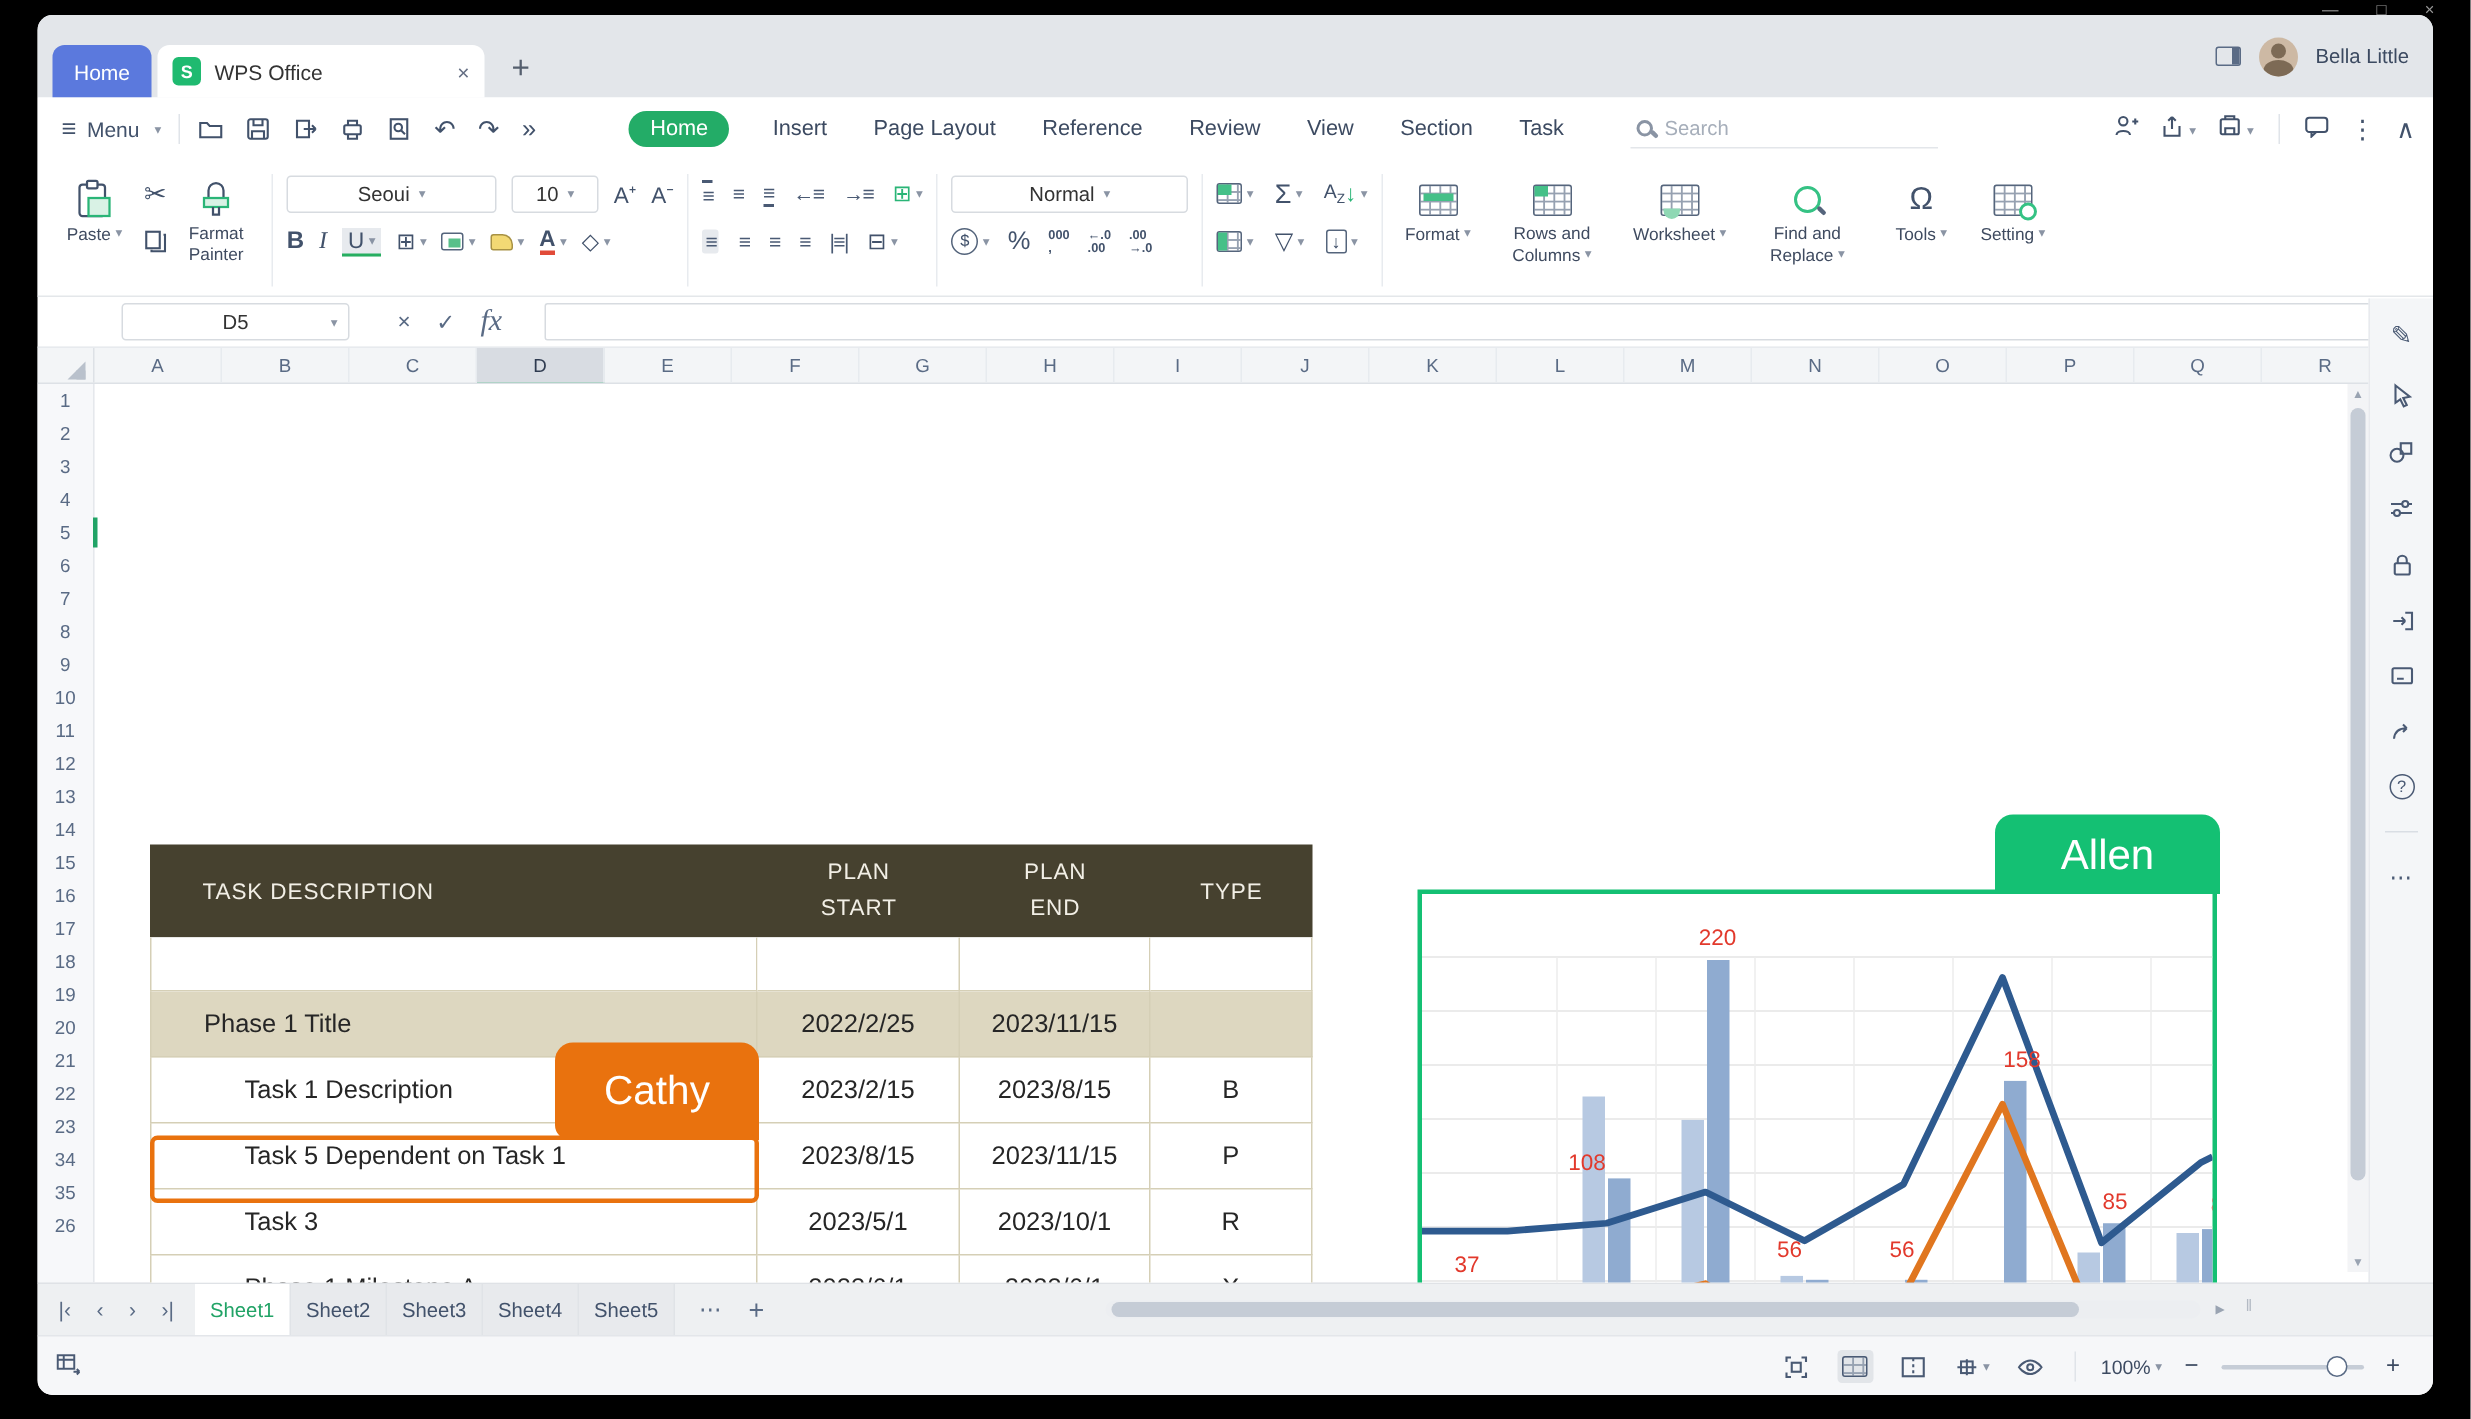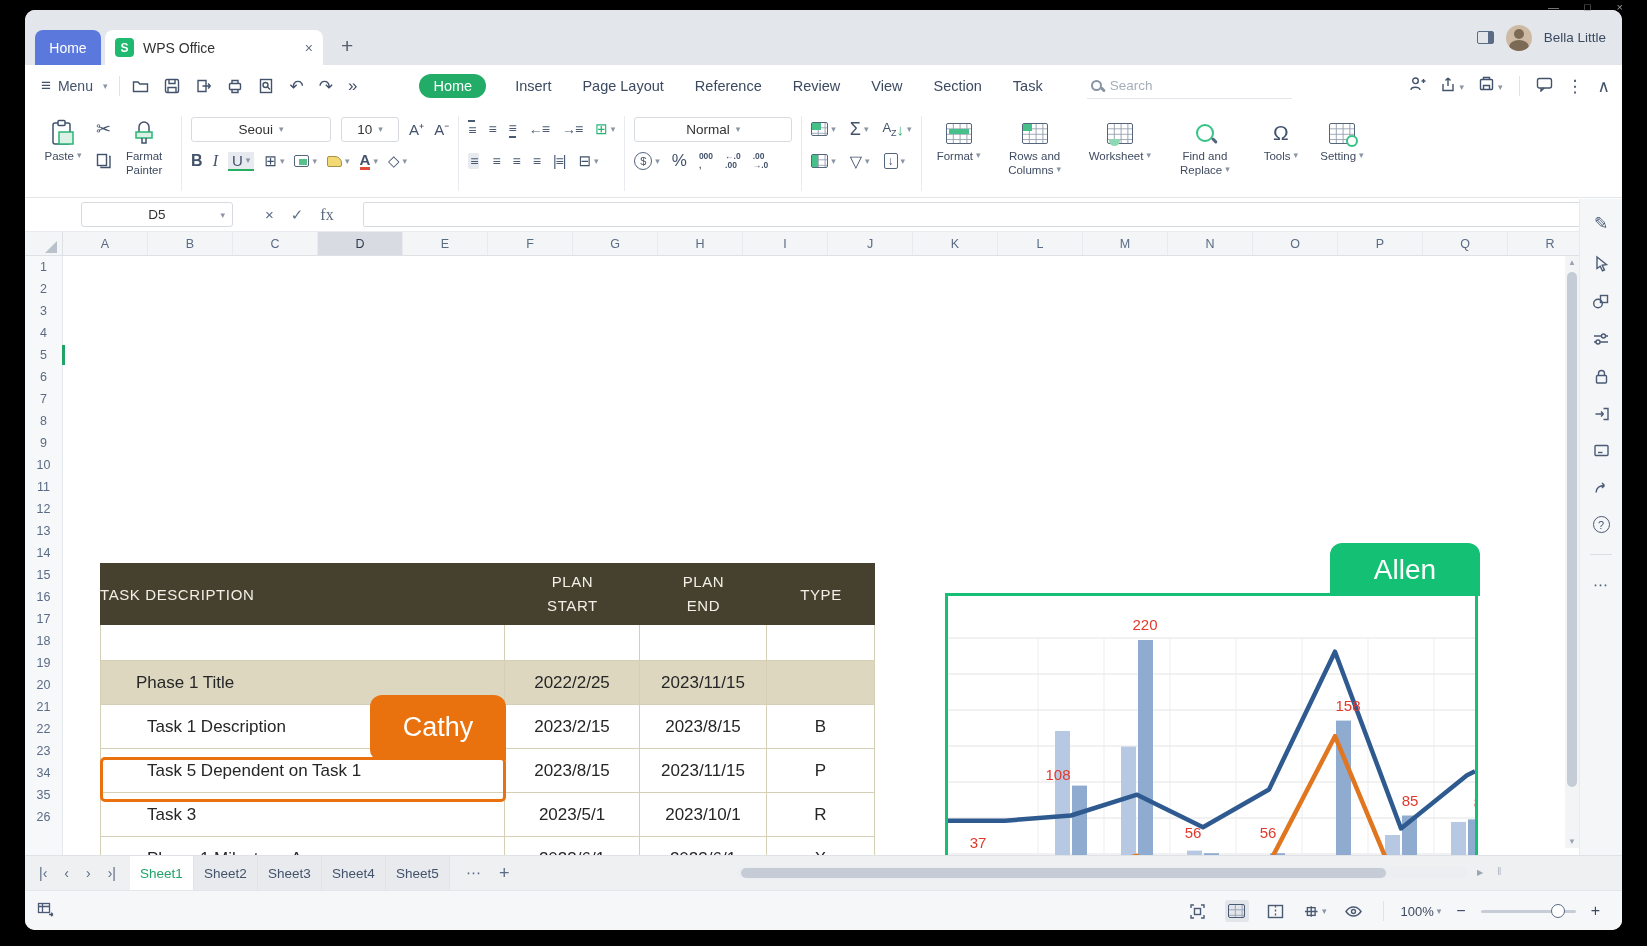--- a/index.html
+++ b/index.html
@@ -97,21 +97,21 @@
   .alico.on { background:#e7eaee; border-radius:2px; padding:0 2px; }
   .omega { font-size:21px; color:#42526b; }
 
   
   .fxbar { position:absolute; left:0; top:189px; right:43px; height:31px; background:#fff;margin-left:48px; }
   .namebox { position:absolute; left:8px; top:3px; width:152px; height:25px; border:1px solid #d7dbe0; border-radius:3px;
              display:flex; align-items:center; justify-content:center; font-size:13.5px; color:#333; }
   .namebox .arrow { position:absolute; right:7px; color:#8a94a4; font-size:9px; }
   .fxicons { position:absolute; left:192px; top:3px; display:flex; gap:17px; align-items:center; height:25px;
              color:#5a6b85; font-size:15px; }
-  .fxicons .fx { font-family:"Liberation Serif", serif; font-size:16px; }
+  .fxicons .fx { font-style:italic; font-family:"Liberation Serif", serif; font-size:20px; }
   .fxinput { position:absolute; left:290px; top:3px; width:1262px; height:25px; border:1px solid #d7dbe0;
              border-radius:2px; outline:none; font-size:13.5px; padding:0 6px; color:#333; }
 
   
   .colheader { position:absolute; left:0; top:221px; width:1554px; height:25px; background:#f3f5f7;
                border-bottom:1px solid #dde1e6; border-top:1px solid #e7eaee; overflow:hidden; }
   .corner { position:absolute; left:0; top:0; width:38px; height:25px; border-right:1px solid #dde1e6; }
   .corner::after { content:""; position:absolute; right:5px; bottom:4px; border:6px solid transparent;
                    border-right-color:#b9c1cc; border-bottom-color:#b9c1cc; }
   .colh { position:absolute; top:0; width:85px; height:25px; text-align:center; line-height:24px;
@@ -119,28 +119,28 @@
   .colh.sel { background:#d8dce2; color:#2f3b50; border-bottom:2.5px solid #21a366; }
   .gridarea { position:absolute; left:0; top:246px; width:1554px; height:599px; background:#fff; overflow:hidden; }
   .rownums { position:absolute; left:0; top:0; width:38px; height:100%; background:#f7f8fa; border-right:1px solid #e5e8ec; }
   .rowh { height:22px; text-align:center; font-size:12.5px; color:#5a6b85; line-height:22px; position:relative; }
   .rowh.sel::after { content:""; position:absolute; right:-3px; top:1px; bottom:1px; width:3px; background:#21a366; }
 
   
   .tasktable { position:absolute; left:75px; top:307px; width:775px; z-index:10; }
   .ttheader { display:grid; grid-template-columns:405px 135px 127px 108px; background:#46412f; height:62px; }
   .th { color:#f2efe6; font-size:15px; letter-spacing:0.6px; display:flex; align-items:center; justify-content:center; text-align:center; }
-  .th:first-child { justify-content:flex-start; }
+  .th:first-child { justify-content:flex-start; padding-left:35px; }
   .th .wrapz { display:block; max-width:74px; line-height:1.6; }
   .ttrow { display:grid; grid-template-columns:405px 135px 127px 108px; height:44px; background:#fff; }
   .ttrow.empty { height:36px; }
   .ttrow.phase { background:#ddd7c0; }
   .td { border-right:1px solid #d5cfb6; border-bottom:1px solid #d5cfb6; font-size:17px; color:#262626;
         display:flex; align-items:center; justify-content:center; }
-  .td.desc { justify-content:flex-start; padding-left:46px; border-left:1px solid #d5cfb6; }
+  .td.desc { justify-content:flex-start; padding-left:62px; border-left:1px solid #d5cfb6; }
   .ttrow.phase .td.desc { padding-left:35px; }
   .ttrow.empty .td { background:#fff; }
 
   
   .cathy-box { position:absolute; left:75px; top:501px; width:406px; height:45px; border:3px solid #e9720e;
                border-radius:5px; z-index:25; pointer-events:none; }
   .cathy-tag { position:absolute; left:345px; top:439px; width:136px; height:65px; background:#e9720e;
                border-radius:12px 12px 0 10px; z-index:24; color:#fff; font-size:27px;
                display:flex; align-items:center; justify-content:center; }
 

